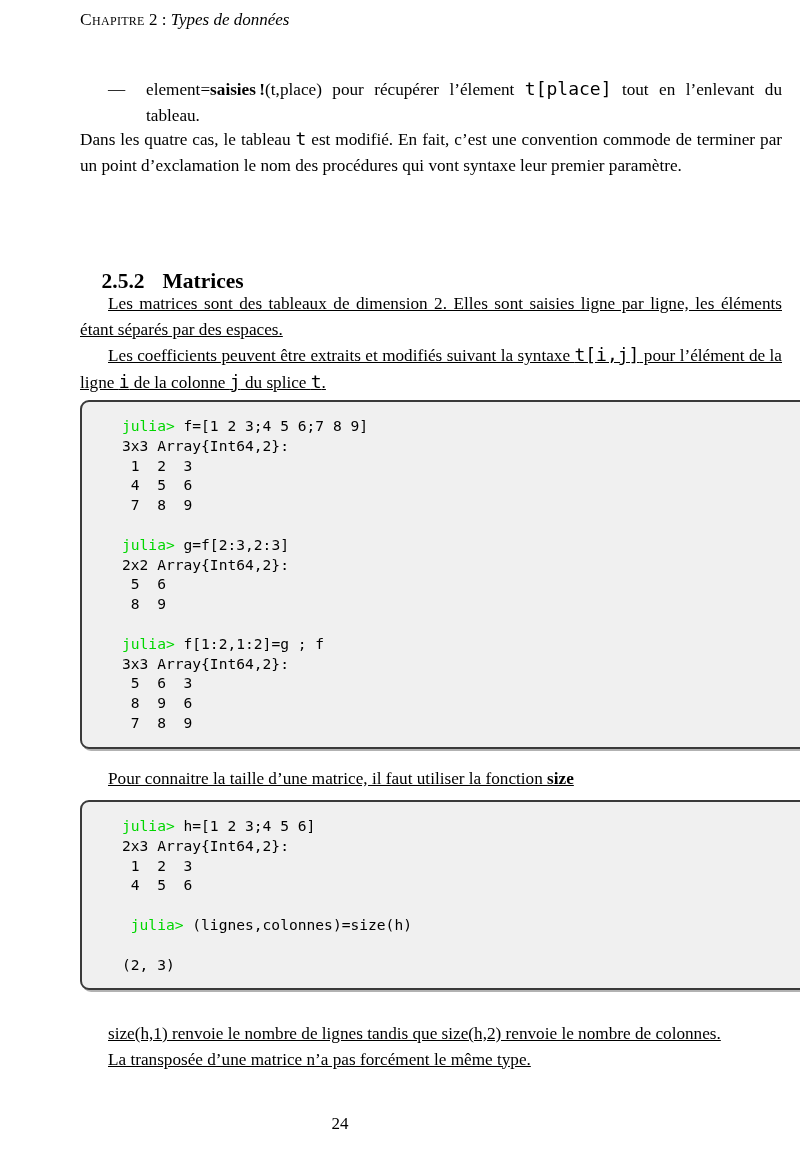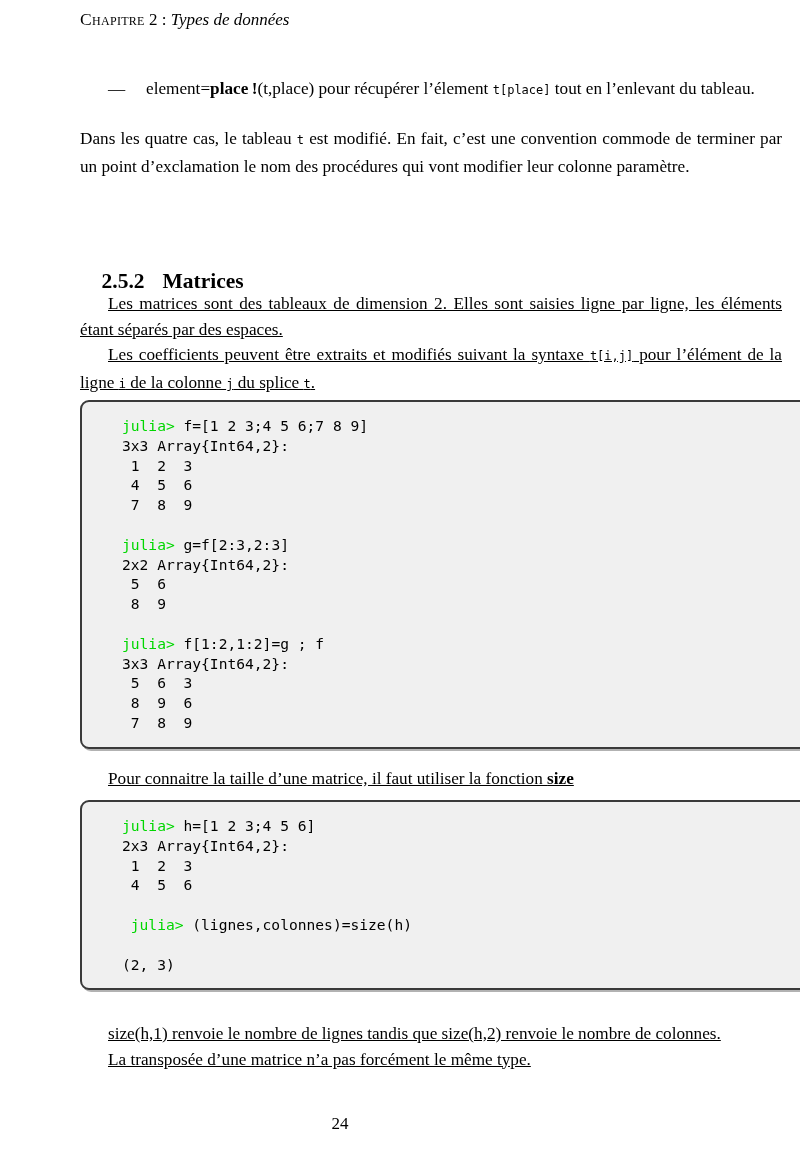--- a/index.html
+++ b/index.html
@@ -75,21 +75,21 @@
     text-align: justify;
   }
   .item .dash {
     position: absolute;
     left: 0;
     top: 0;
   }
 
   code, .mono {
     font-family: "DejaVu Sans Mono", "Liberation Mono", monospace;
-    font-size: 12px;
+    font-size: 18px;
     letter-spacing: 0;
   }
   b, .bold { font-weight: bold; }
 
   
   .section-heading {
     position: absolute;
     left: 80px;
     font-weight: bold;
     font-size: 21.5px;
@@ -135,26 +135,26 @@
 <body>
 
 <div class="page">
 
   <div class="header">
     <span class="smallcaps">Chapitre</span><span>&nbsp;<span>2</span></span><span> : </span><span class="title-italic">Types de données</span>
   </div>
 
   <div class="itemize" style="top: 76px;">
     <div class="item">
-      <span class="dash">—</span><span>element=</span><b>place !</b><span>(t,place) pour récupérer l’élement </span><code>t[place]</code><span> tout en l’enlevant du tableau.</span>
+      <span class="dash">—</span><span>element=</span><b>saisies !</b><span>(t,place) pour récupérer l’élement </span><code>t[place]</code><span> tout en l’enlevant du tableau.</span>
     </div>
   </div>
 
   <div class="body-block" style="top: 126px;">
-    <p class="para"><span>Dans les quatre cas, le tableau </span><code>t</code><span> est modifié. En fait, c’est une convention commode de terminer par un point d’exclamation le nom des procédures qui vont modifier leur colonne paramètre.</span></p>
+    <p class="para"><span>Dans les quatre cas, le tableau </span><code>t</code><span> est modifié. En fait, c’est une convention commode de terminer par un point d’exclamation le nom des procédures qui vont syntaxe leur premier paramètre.</span></p>
   </div>
 
   <div class="section-heading" style="top: 242px;">
     <span class="num">2.5.2</span><span>Matrices</span>
   </div>
 
   <div class="body-block" style="top: 291px;">
     <p class="para indent">Les matrices sont des tableaux de dimension 2. Elles sont saisies ligne par ligne, les éléments étant séparés par des espaces.</p>
     <p class="para indent"><span>Les coefficients peuvent être extraits et modifiés suivant la syntaxe </span><code>t[i,j]</code><span> pour l’élément de la ligne </span><code>i</code><span> de la colonne </span><code>j</code><span> du splice </span><code>t</code><span>.</span></p>
   </div>

